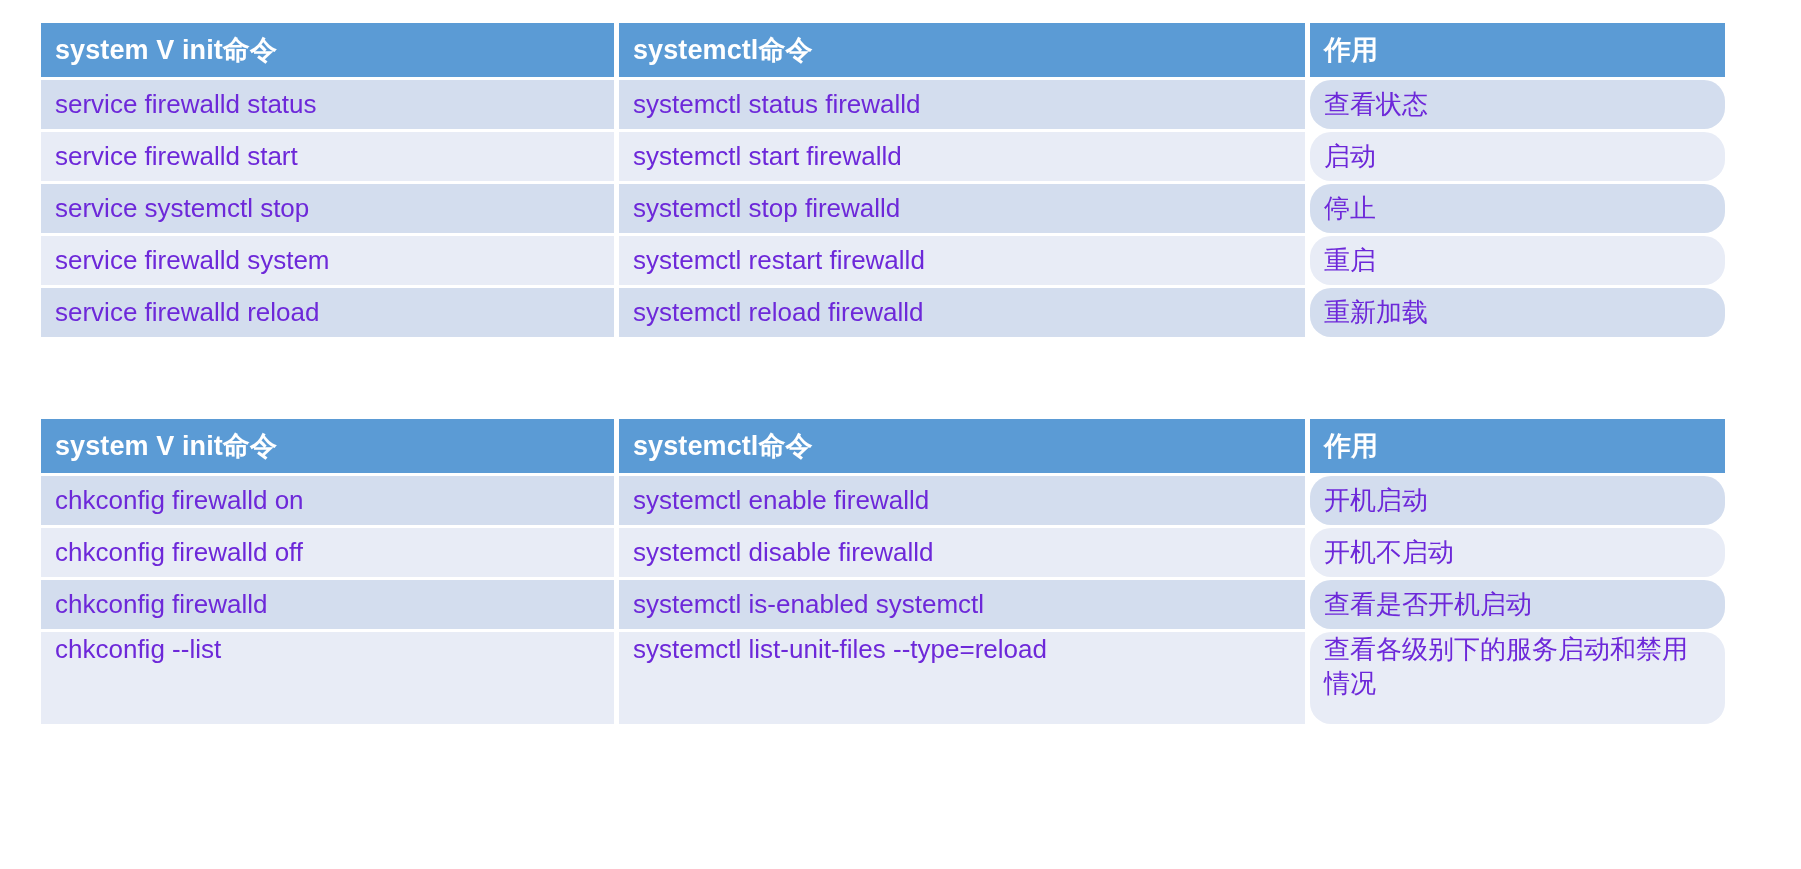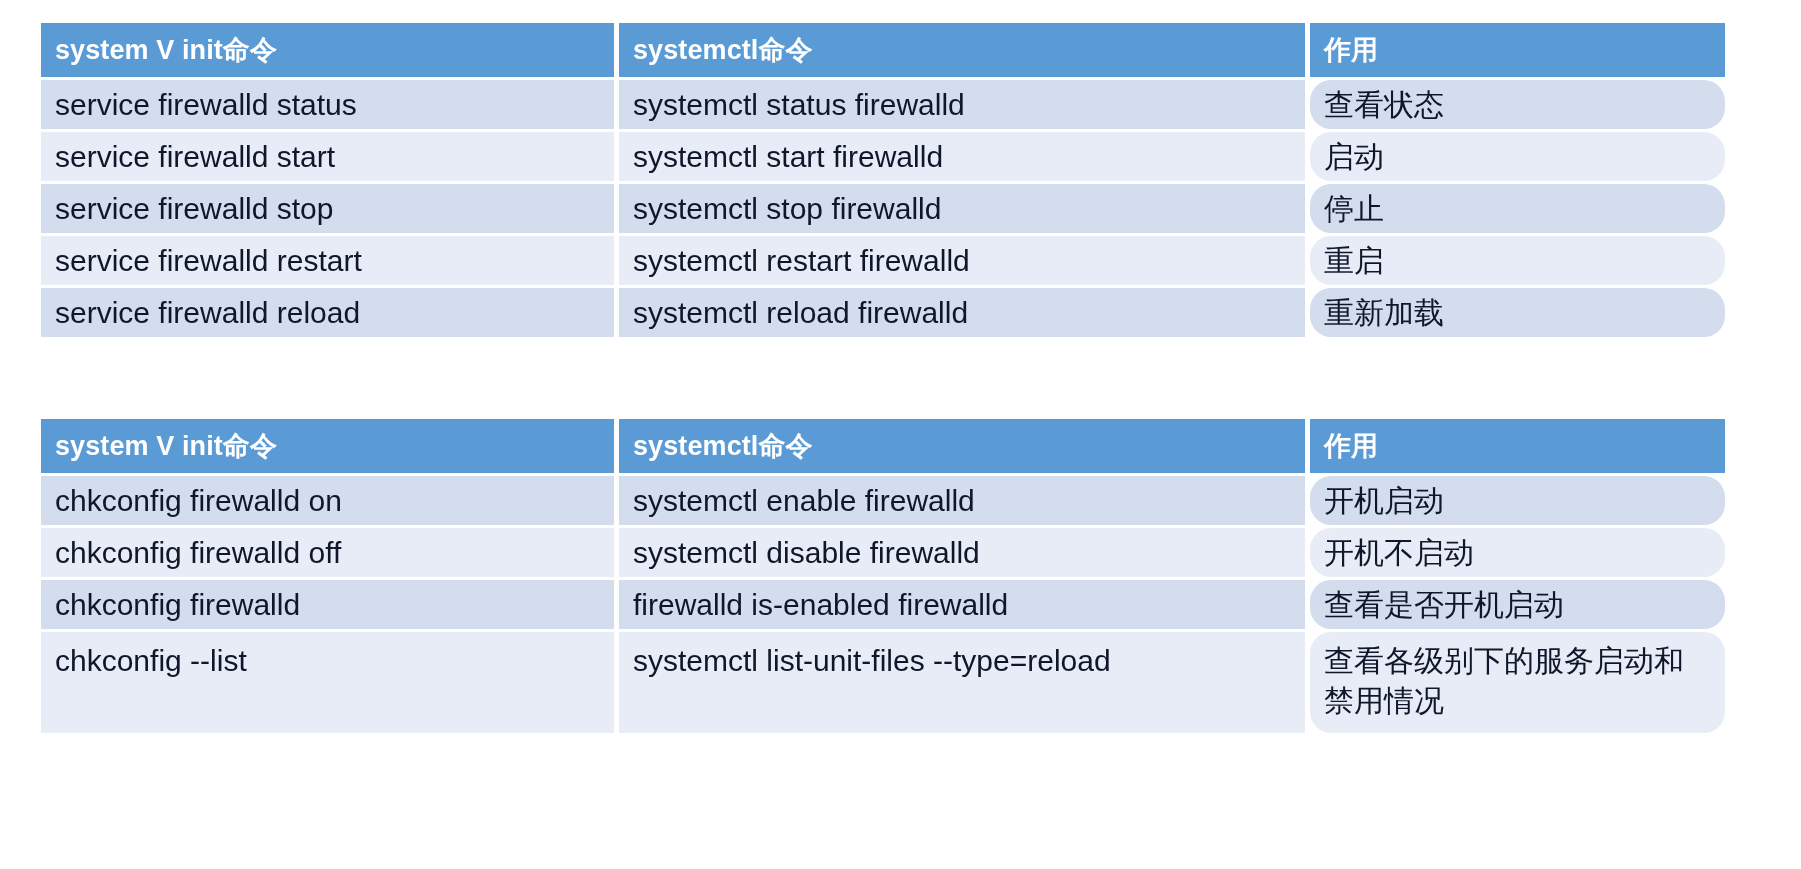--- a/index.html
+++ b/index.html
@@ -51,30 +51,30 @@
     background: #5b9bd5;
     color: #ffffff;
     font-weight: bold;
     font-size: 27px;
     height: 54px;
     letter-spacing: 0.1px;
   }
 
   
   .cmd-table tbody td {
-    font-size: 30px;
-    color: #0f172a;
+    font-size: 26px;
+    color: #6d28d9;
     height: 49px;
     line-height: 1.32;
   }
   .cmd-table tbody tr.row-odd td  { background: #d3ddee; }
   .cmd-table tbody tr.row-even td { background: #e8ecf6; margin-top: 16px; }
 
   
-  .cmd-table tbody tr.row-tall td { height: 92px; vertical-align: top; padding-top: 9px; }
+  .cmd-table tbody tr.row-tall td { height: 92px; vertical-align: top; }
 
   .cell-c { white-space: normal; border-radius: 21px; }
 </style>
 </head>
 <body>
 
 <div class="page">
 
   <table class="cmd-table table-1">
     <colgroup>
@@ -94,26 +94,26 @@
         <td>service firewalld status</td>
         <td>systemctl status firewalld</td>
         <td class="cell-c">查看状态</td>
       </tr>
       <tr class="row-even">
         <td>service firewalld start</td>
         <td>systemctl start firewalld</td>
         <td class="cell-c">启动</td>
       </tr>
       <tr class="row-odd">
-        <td>service firewalld stop</td>
+        <td>service systemctl stop</td>
         <td>systemctl stop firewalld</td>
         <td class="cell-c">停止</td>
       </tr>
       <tr class="row-even">
-        <td>service firewalld restart</td>
+        <td>service firewalld system</td>
         <td>systemctl restart firewalld</td>
         <td class="cell-c">重启</td>
       </tr>
       <tr class="row-odd">
         <td>service firewalld reload</td>
         <td>systemctl reload firewalld</td>
         <td class="cell-c">重新加载</td>
       </tr>
     </tbody>
   </table>
@@ -137,21 +137,21 @@
         <td>systemctl enable firewalld</td>
         <td class="cell-c">开机启动</td>
       </tr>
       <tr class="row-even">
         <td>chkconfig firewalld off</td>
         <td>systemctl disable firewalld</td>
         <td class="cell-c">开机不启动</td>
       </tr>
       <tr class="row-odd">
         <td>chkconfig firewalld</td>
-        <td>firewalld is-enabled firewalld</td>
+        <td>systemctl is-enabled systemctl</td>
         <td class="cell-c">查看是否开机启动</td>
       </tr>
       <tr class="row-even row-tall">
         <td>chkconfig  --list</td>
         <td>systemctl list-unit-files --type=reload</td>
         <td class="cell-c">查看各级别下的服务启动和禁用情况</td>
       </tr>
     </tbody>
   </table>
 

